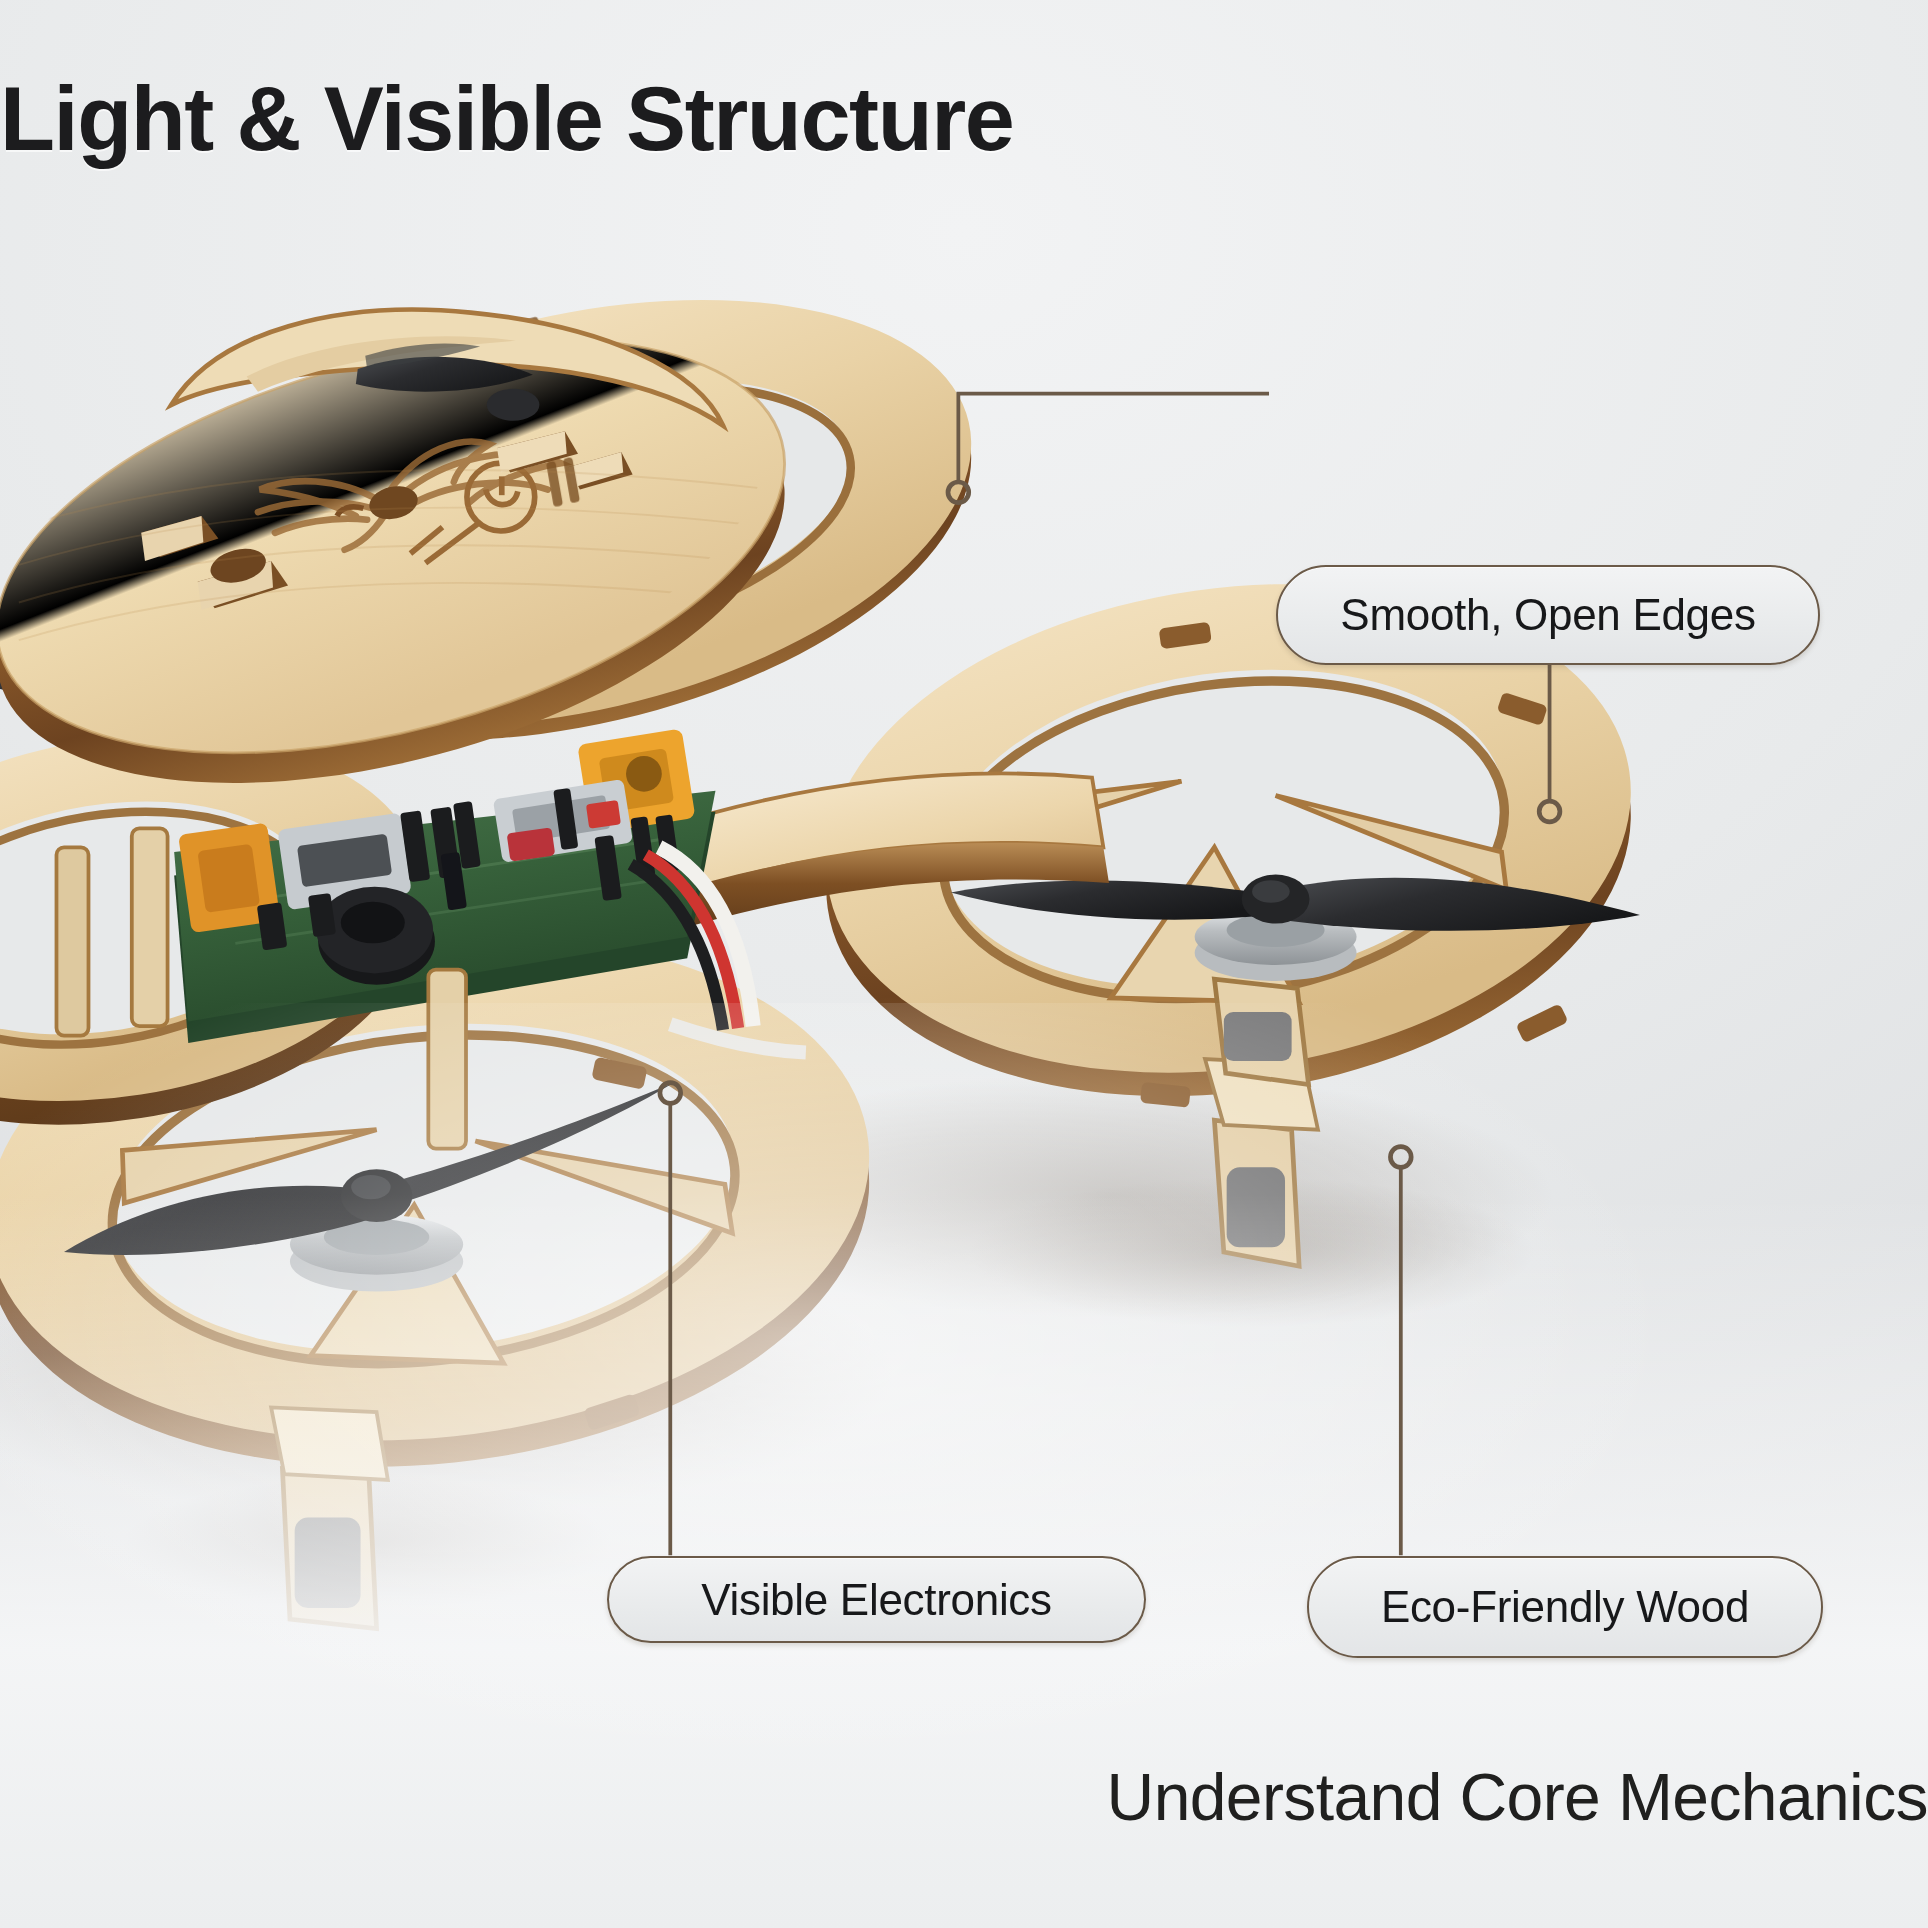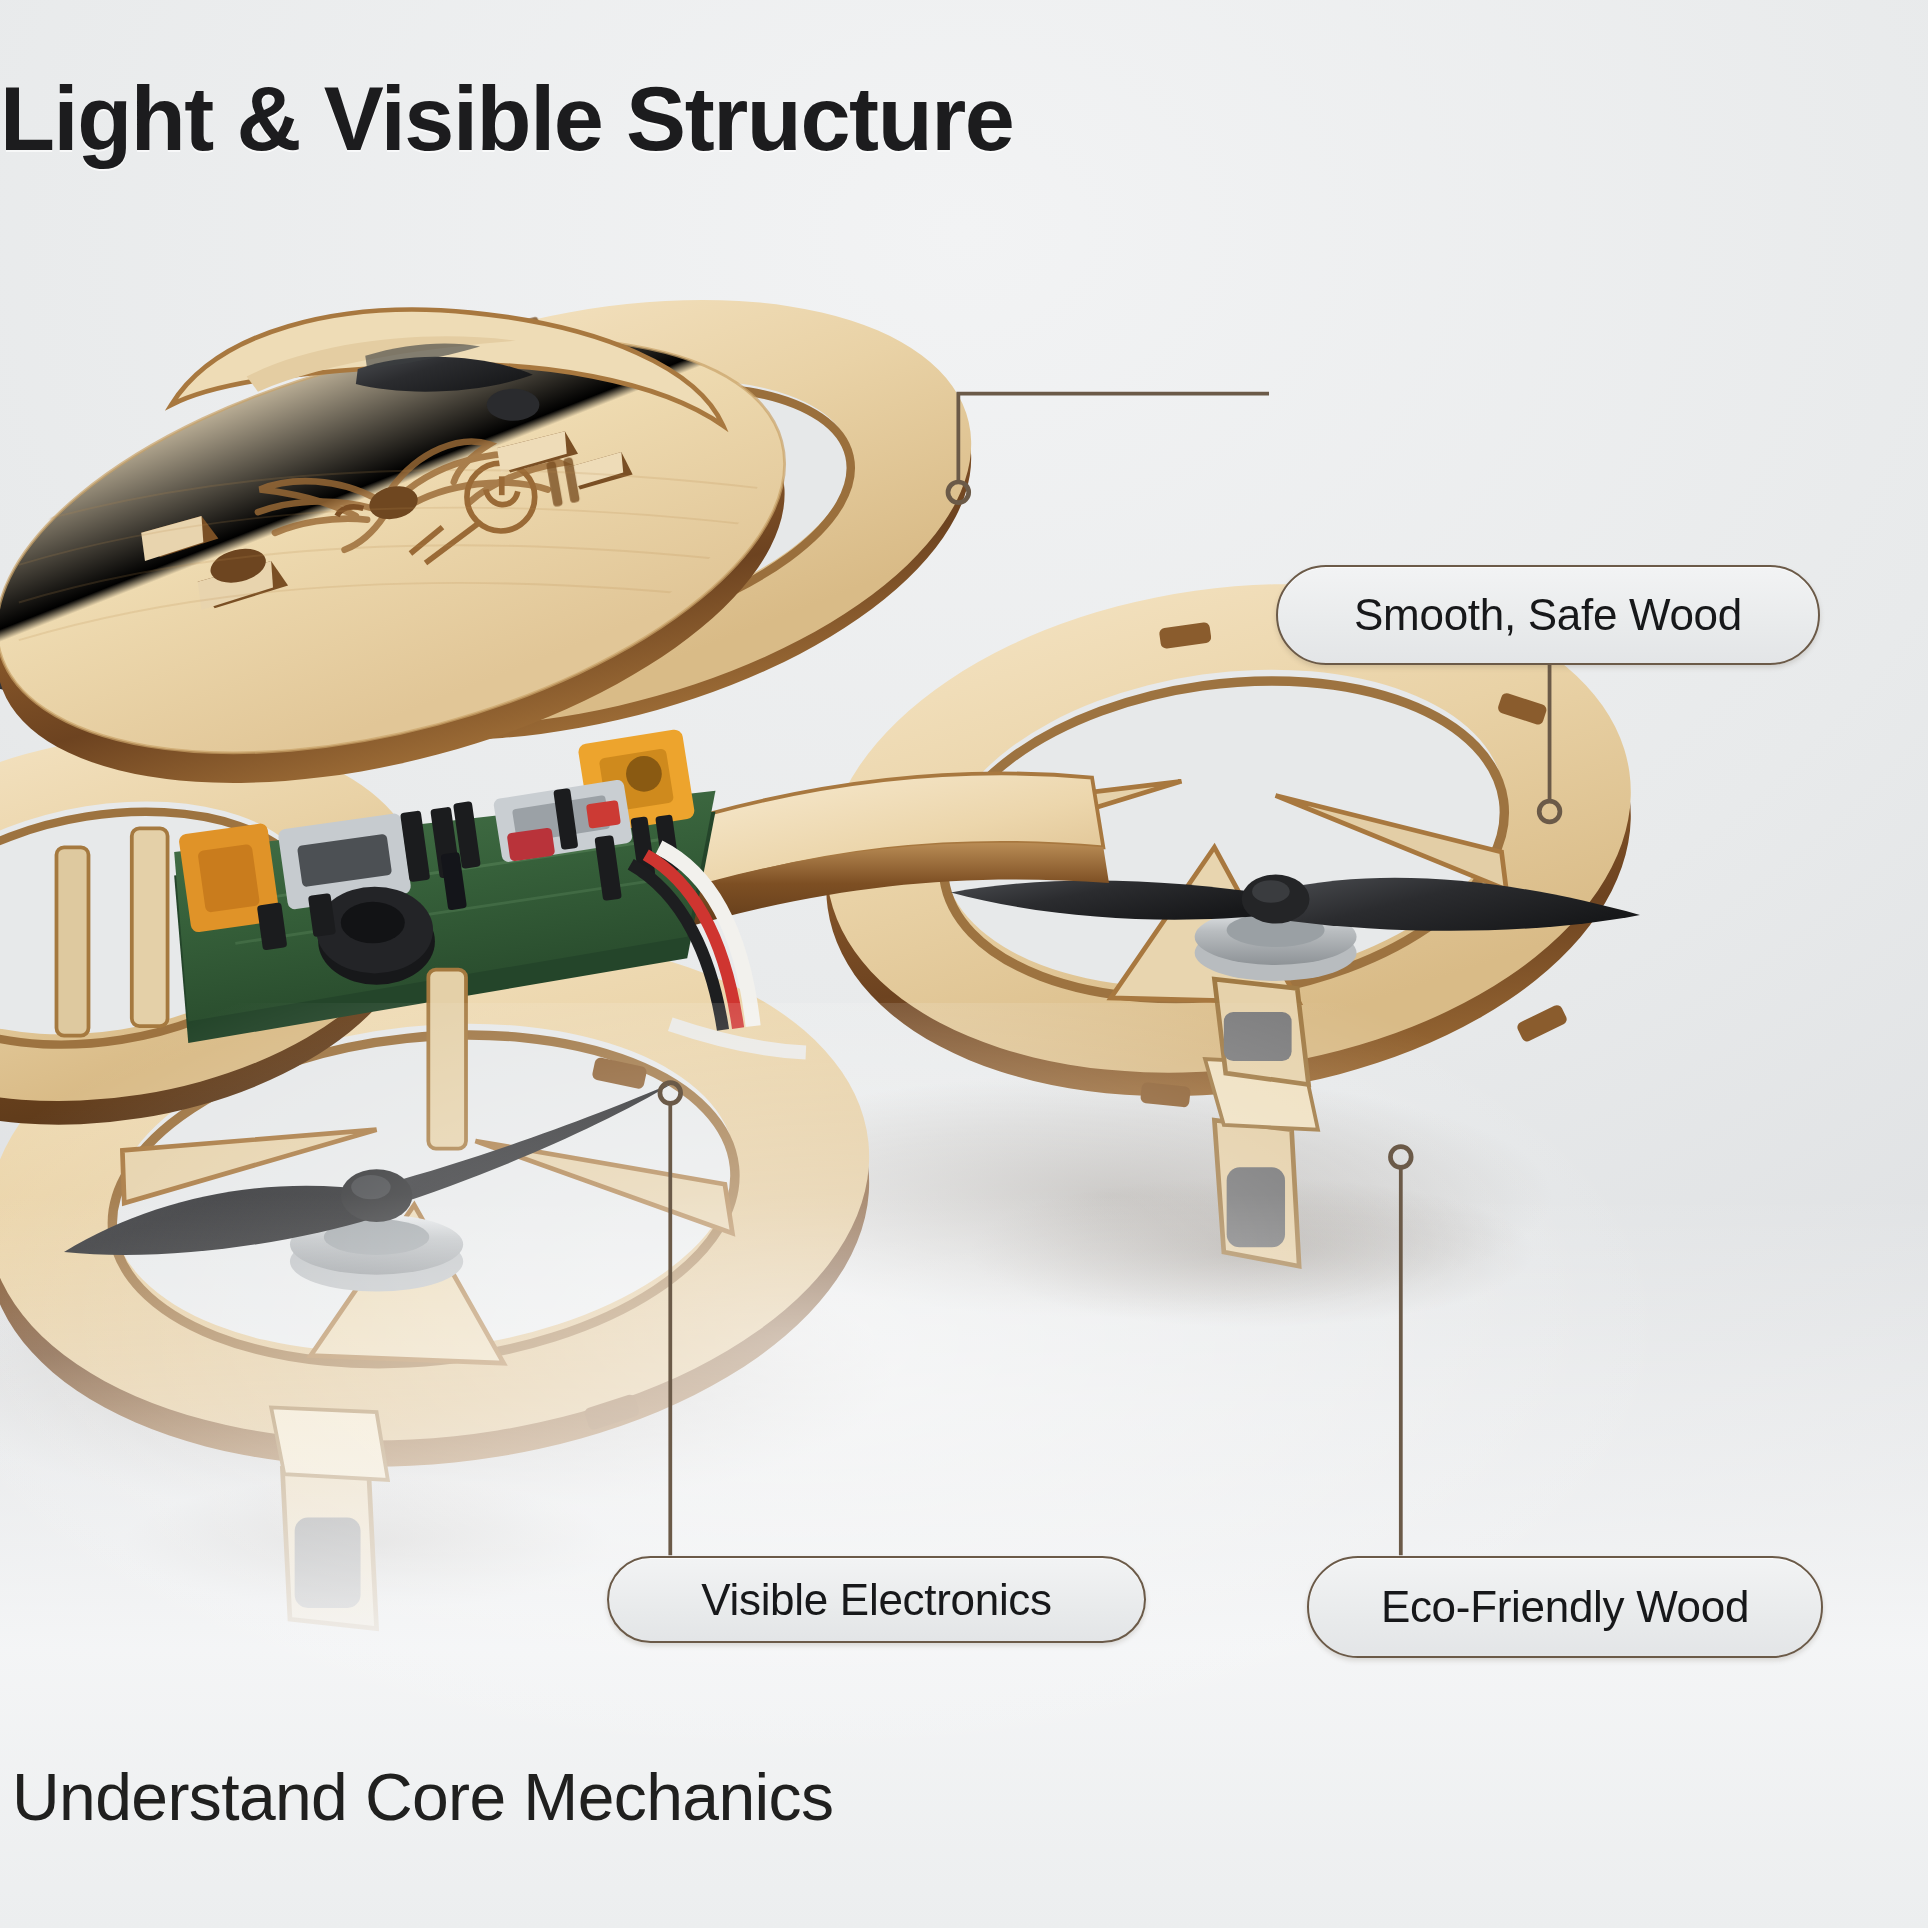--- a/index.html
+++ b/index.html
@@ -23,21 +23,21 @@
     position:absolute;left:-5%;top:52%;width:110%;height:46%;
     background:radial-gradient(60% 70% at 42% 38%, rgba(255,255,255,.55), rgba(255,255,255,0) 70%);
   }
   
   .headline{
     position:absolute;left:0;right:0;top:68px;text-align:left;
     font-size:90px;font-weight:700;letter-spacing:-1.4px;color:#1c1c1e;
     text-shadow:0 1.9px 0 rgba(255,255,255,.65);
   }
   .subcaption{
-    position:absolute;left:12px;right:0;top:1759px;text-align:left;
+    position:absolute;left:12px;right:0;top:1759px;text-align:right;
     font-size:66px;font-weight:400;letter-spacing:-0.6px;color:#20201f;
   }
   
   .pill{
     position:absolute;display:flex;align-items:center;justify-content:center;
     border:2.8px solid #6b5a48;border-radius:941px;
     background:linear-gradient(180deg,#f2f3f4 0%,#e9ebec 58%,#e3e5e7 100%);
     box-shadow:0 2.8px 5.6px rgba(90,75,60,.18), inset 0 0.9px 0 rgba(255,255,255,.75);
     color:#17181a;font-size:44px;font-weight:400;letter-spacing:-0.3px;
     white-space:nowrap;padding:0 32px;box-sizing:border-box;
@@ -324,21 +324,21 @@
 
       <path d="M1488 1652 L1488 1240"></path>
       <circle cx="1488" cy="1229" r="11" stroke-width="5"></circle>
     </g>
   </svg>
 
   <div class="headline">Light &amp; Visible Structure</div>
 
 
   <div class="pill" style="left:1276px;top:565px;width:544px;height:100px;">
-    <span>Smooth, Safe Wood</span>
+    <span>Smooth, Open Edges</span>
   </div>
 
   <div class="pill" style="left:607px;top:1556px;width:539px;height:87px;justify-content:center;">
     <span>Visible Electronics</span>
   </div>
 
   <div class="pill" style="left:1307px;top:1556px;width:516px;height:102px;">
     <span>Eco-Friendly Wood</span>
   </div>
 

